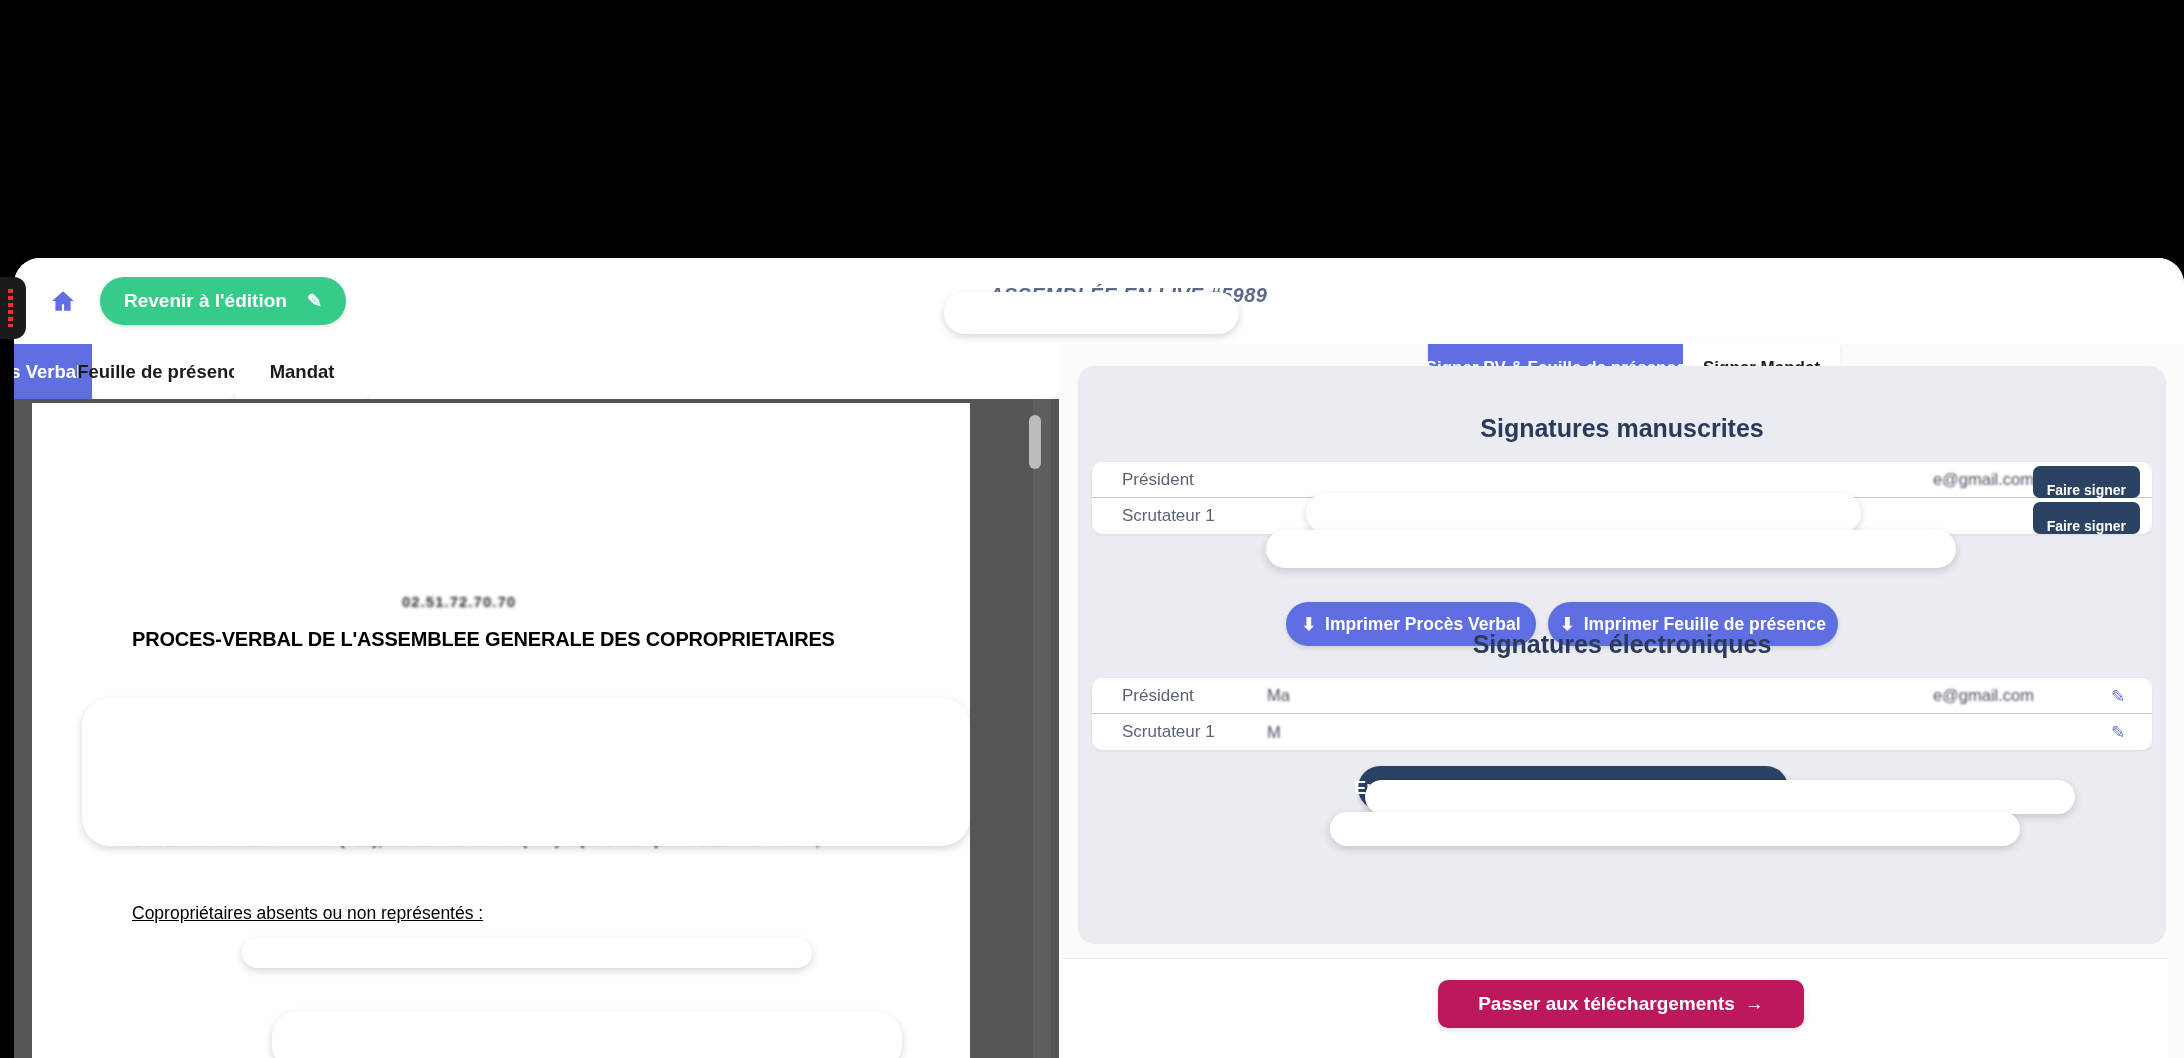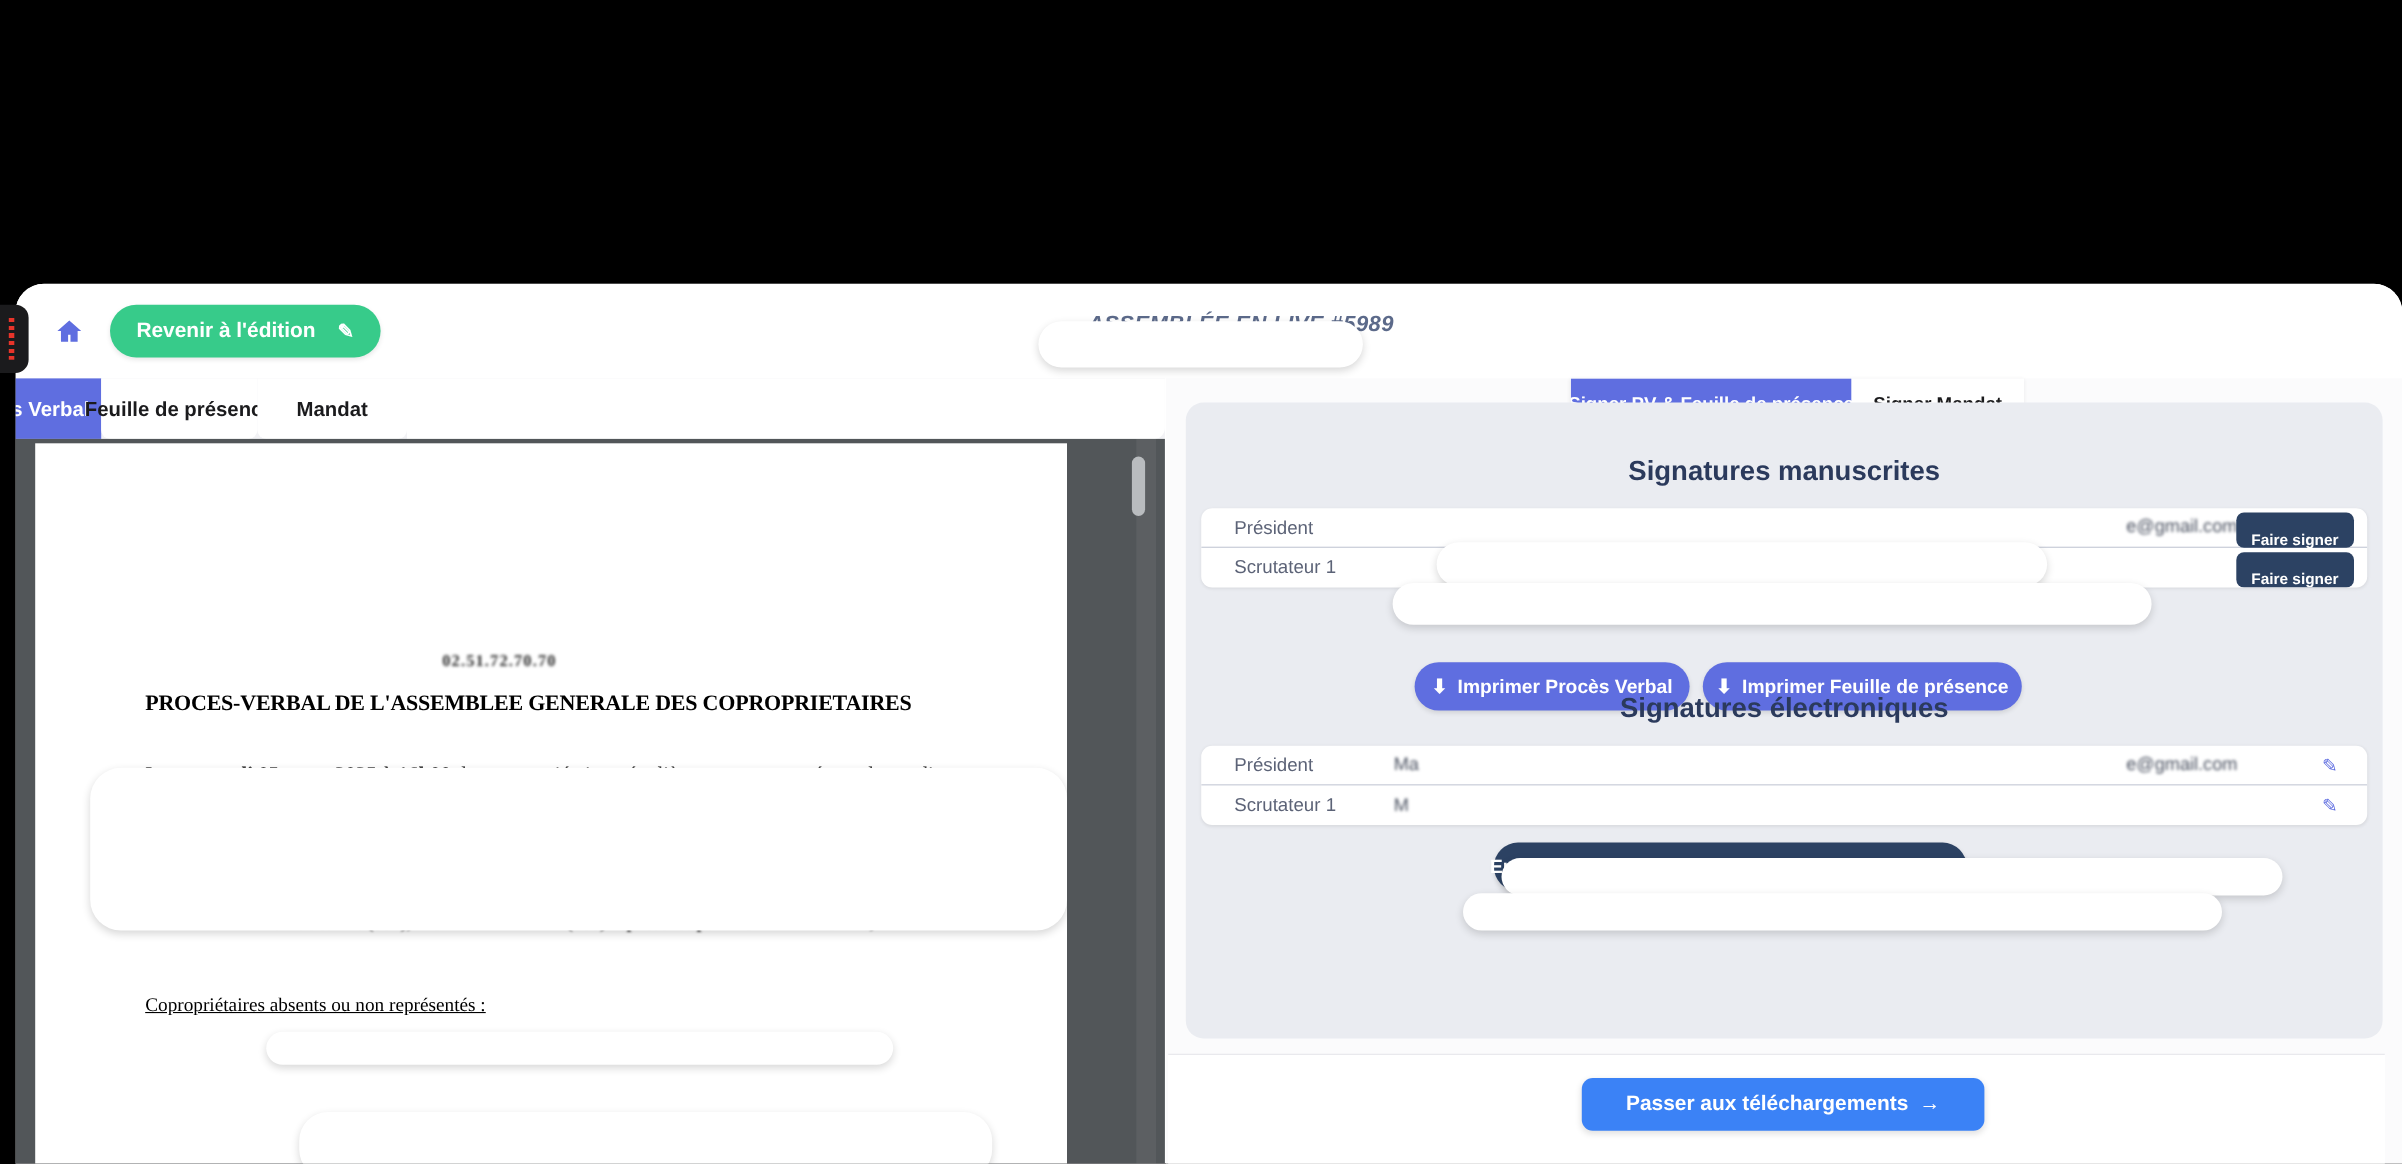--- a/index.html
+++ b/index.html
@@ -91,21 +91,21 @@
 
   
   #doc-viewer {
     position: absolute; left: 0; top: 141px; width: 1045px; height: 659px;
     background: #525659;
   }
   #doc-page {
     position: absolute; left: 18px; top: 4px; width: 938px; height: 655px;
     background: #ffffff;
     overflow: hidden;
-    font-family: Liberation Serif, serif;
+    font-family: Liberation Sans, sans-serif;
     color: #000;
   }
   .doc-line { position: absolute; white-space: nowrap; }
   #doc-phone {
     left: 370px; top: 190px; font-size: 15px; font-weight: 700; letter-spacing: 1px;
     color: #2a2a2a; filter: blur(1.4px);
   }
   #doc-h1 {
     left: 100px; top: 225px; font-size: 20px; font-weight: 700; letter-spacing: -0.2px;
   }
@@ -233,21 +233,21 @@
     font-family: "Liberation Sans", sans-serif;
     display:flex; align-items:center; justify-content:center; gap: 9px;
     box-shadow: 0 2px 5px rgba(0,0,0,.12); white-space:nowrap;
   }
   #footer-bar {
     position: absolute; left: 1062px; top: 958px; width: 1106px; height: 100px;
     background: #ffffff; border-top: 1px solid #e7e7ec;
   }
   #btn-passer {
     position: absolute; left: 1438px; top: 980px; width: 366px; height: 48px;
-    background: #3b82f6; color: #ffffff; border: none; border-radius: 10px;
+    background: #be185d; color: #ffffff; border: none; border-radius: 10px;
     font-size: 19px; font-weight: 700; cursor: pointer;
     font-family: "Liberation Sans", sans-serif;
     display:flex; align-items:center; justify-content:center; gap: 10px;
     box-shadow: 0 2px 6px rgba(0,0,0,.12); white-space:nowrap;
   }
 
   
   #panel-scroll-track { position:absolute; right: 2px; top: 0px; width: 12px; height: 714px; background: transparent; }
 
   

